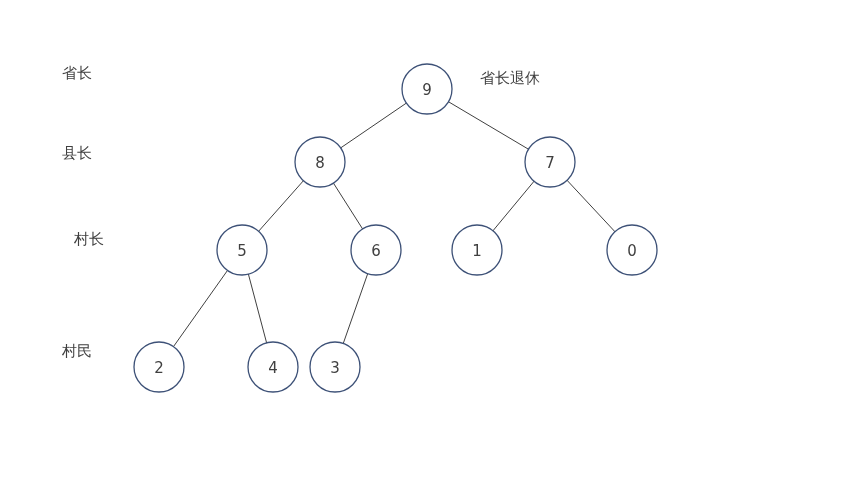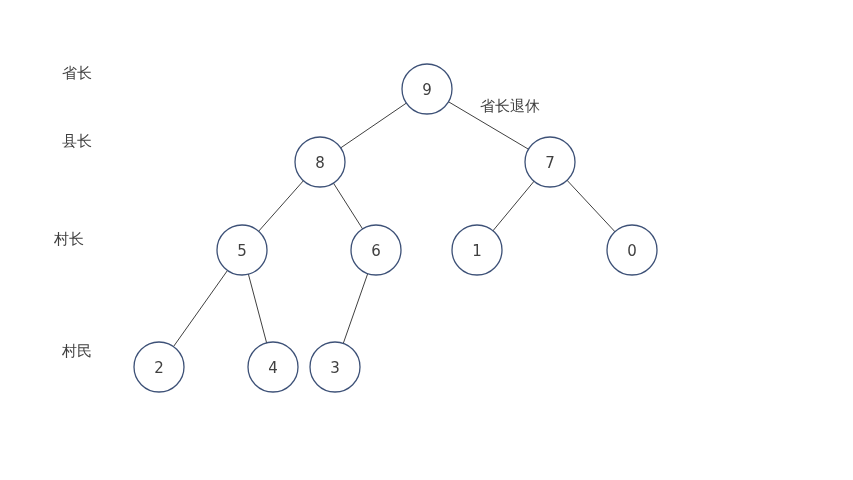--- a/index.html
+++ b/index.html
@@ -113,19 +113,19 @@
         <text class="node-value" x="273" y="368">4</text>
       </g>
       <g>
         <circle class="node-circle" cx="335" cy="367" r="25"></circle>
         <text class="node-value" x="335" y="368">3</text>
       </g>
     </g>
   </svg>
 
   <div class="row-label" style="left:62px; top:64px;">省长</div>
-  <div class="row-label" style="left:62px; top:132px;">县长</div>
-  <div class="row-label" style="left:54px; top:230px;">村长</div>
+  <div class="row-label" style="left:62px; top:144px;">县长</div>
+  <div class="row-label" style="left:74px; top:230px;">村长</div>
   <div class="row-label" style="left:62px; top:342px;">村民</div>
 
-  <div class="annotation" style="left:480px; top:69px;margin-top:28px;">省长退休</div>
+  <div class="annotation" style="left:480px; top:69px;">省长退休</div>
 
 </div>
 
 </body></html>

